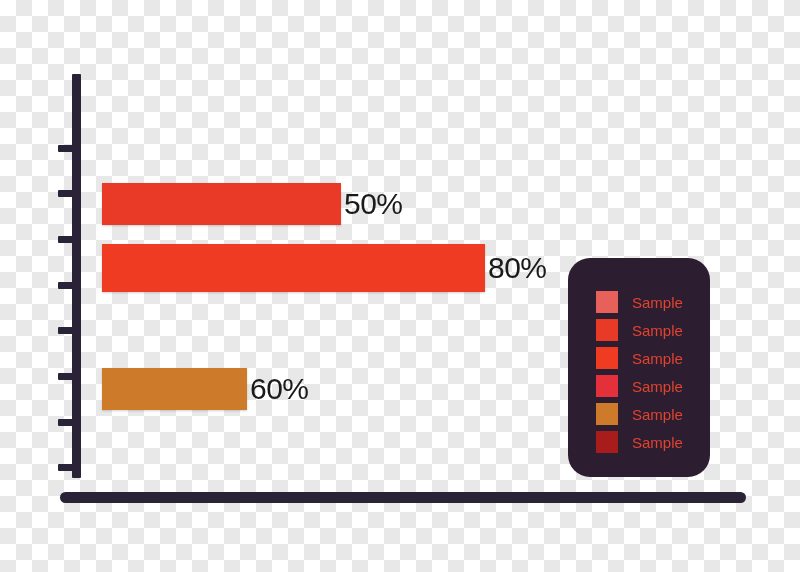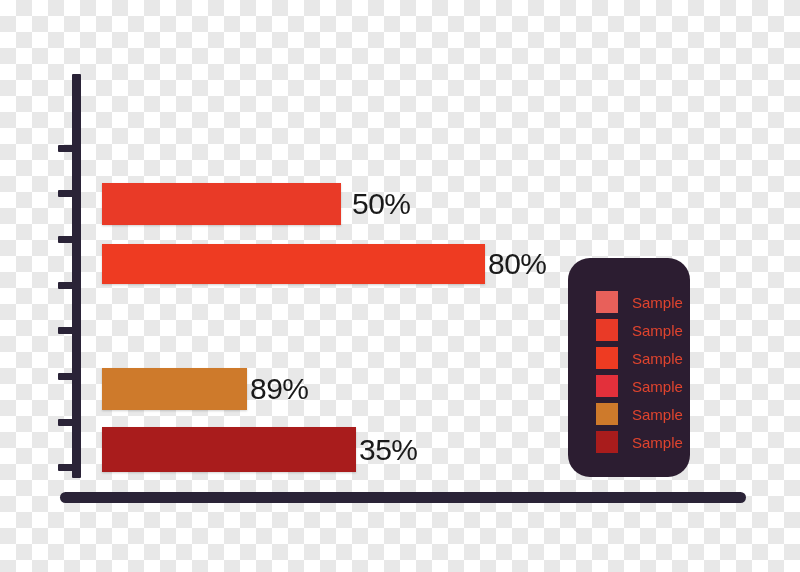--- a/index.html
+++ b/index.html
@@ -79,21 +79,21 @@
     margin-left: 3px;
     white-space: nowrap;
     letter-spacing: -0.5px;
   }
 
   
   .legend-panel {
     position: absolute;
     left: 568px;
     top: 258px;
-    width: 122px;
+    width: 142px;
     height: 219px;
     background: #2c1d31;
     border-radius: 22px;
     box-sizing: border-box;
     padding: 30px 0 0 28px;
   }
   .legend-item {
     display: flex;
     align-items: center;
     height: 28px;
@@ -123,35 +123,31 @@
       <div class="y-tick" style="top: 190px;"></div>
       <div class="y-tick" style="top: 236px;"></div>
       <div class="y-tick" style="top: 282px;"></div>
       <div class="y-tick" style="top: 327px;"></div>
       <div class="y-tick" style="top: 373px;"></div>
       <div class="y-tick" style="top: 419px;"></div>
       <div class="y-tick" style="top: 464px;"></div>
     </div>
 
   <div class="bars-layer" id="bars-layer">
-      <div class="bar-row" style="top: 183px; height: 42px; gap: 8px;">
+      <div class="bar-row" style="top: 183px; height: 42px;">
         <div class="bar" style="width: 239px; background: rgb(233, 58, 39);"></div>
         <span class="bar-value">50%</span>
       </div>
-      <div class="bar-row" style="top: 244px; height: 40px;">
+      <div class="bar-row" style="top: 244px; height: 48px;">
         <div class="bar" style="width: 383px; background: rgb(238, 59, 34);"></div>
         <span class="bar-value">80%</span>
       </div>
       <div class="bar-row" style="top: 368px; height: 42px;">
         <div class="bar" style="width: 145px; background: rgb(206, 122, 43);"></div>
-        <span class="bar-value">89%</span>
-      </div>
-      <div class="bar-row" style="top: 427px; height: 45px;">
-        <div class="bar" style="width: 254px; background: rgb(169, 28, 28);"></div>
-        <span class="bar-value">35%</span>
+        <span class="bar-value">60%</span>
       </div>
     </div>
 
   <div class="x-axis"></div>
 
   <div class="legend-panel" id="legend-panel">
       <div class="legend-item">
         <span class="legend-swatch" style="background: rgb(232, 96, 90);"></span>
         <span class="legend-label">Sample</span>
       </div>

